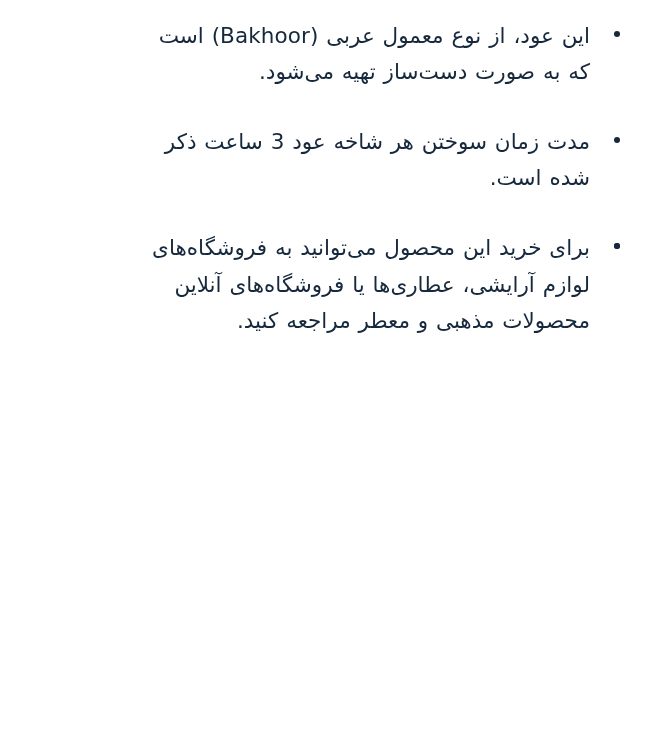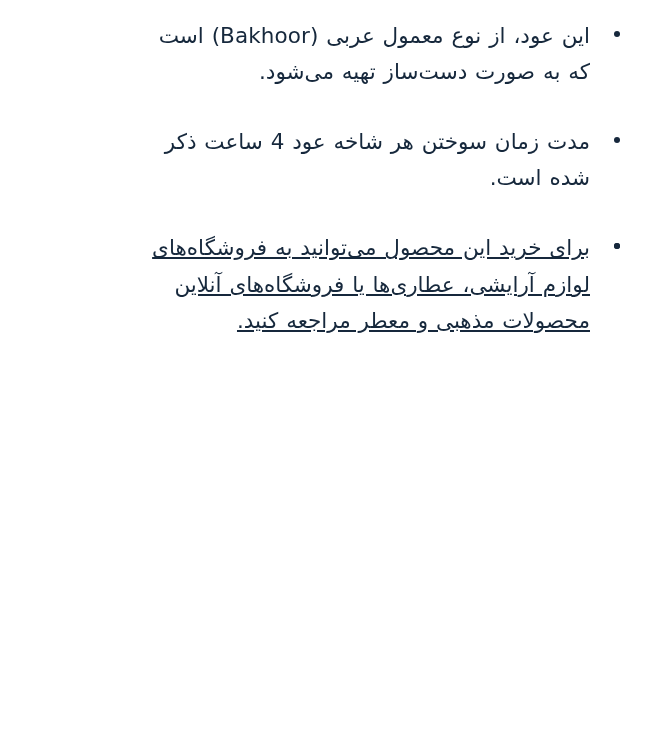--- a/index.html
+++ b/index.html
@@ -34,21 +34,20 @@
     margin-bottom: 34px;
     text-align: right;
     font-size: 21.5px;
     line-height: 1.68;
     letter-spacing: 0.1px;
     color: #16283c;
     word-spacing: 1px;
   }
   .bullet-item:last-child {
     margin-bottom: 0;
-    text-decoration: underline;
   }
   .bullet-dot {
     position: absolute;
     right: 8px;
     top: 13px;
     width: 6px;
     height: 6px;
     border-radius: 50%;
     background: #16283c;
     display: block;
@@ -65,21 +64,21 @@
 
 <div class="page">
   <div class="top-clip"></div>
   <ul class="bullet-list">
     <li class="bullet-item">
       <span class="bullet-dot"></span>
       <span class="item-text">این عود، از نوع معمول عربی (Bakhoor) است که به صورت دست‌ساز تهیه می‌شود.</span>
     </li>
     <li class="bullet-item">
       <span class="bullet-dot"></span>
-      <span class="item-text">مدت زمان سوختن هر شاخه عود 4 ساعت ذکر شده است.</span>
+      <span class="item-text">مدت زمان سوختن هر شاخه عود 3 ساعت ذکر شده است.</span>
     </li>
     <li class="bullet-item">
       <span class="bullet-dot"></span>
     </li>
     <li class="bullet-item">
       <span class="bullet-dot"></span>
       <span class="item-text">برای خرید این محصول می‌توانید به فروشگاه‌های لوازم آرایشی، عطاری‌ها یا فروشگاه‌های آنلاین محصولات مذهبی و معطر مراجعه کنید.</span>
     </li>
   </ul>
 </div>

